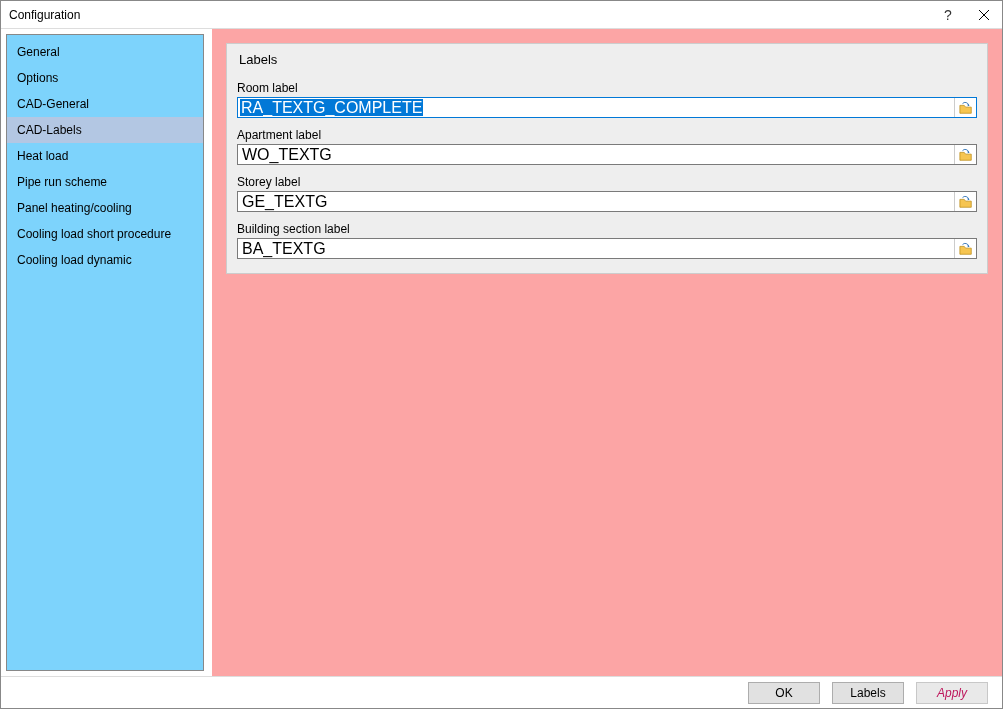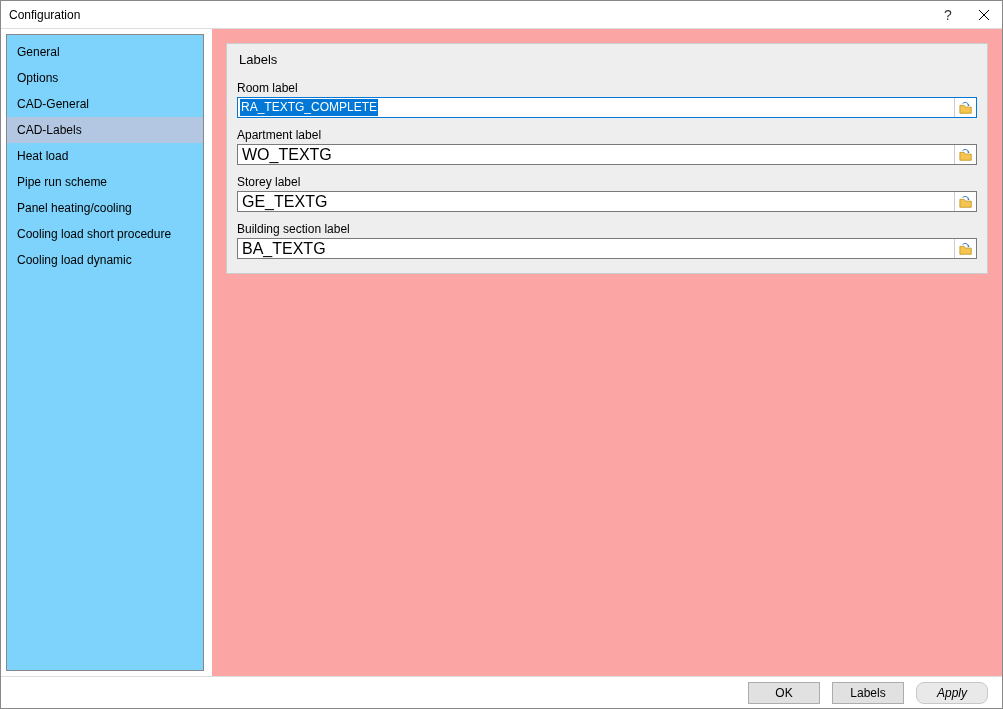--- a/index.html
+++ b/index.html
@@ -99,21 +99,21 @@
   .input-row.focused {
     border: 1px solid #0178d7;
   }
   
   .input-row .sel-wrap {
     flex: 1;
     display: flex;
     align-items: center;
     padding-left: 2px;
     overflow: hidden;
-    font-size: 12px;
+    font-size: 16px;
   }
   .input-row .sel-wrap .sel {
     background: #0178d7;
     color: #fff;
     padding: 0 1px;
     line-height: 17px;
   }
   .input-row .plain-wrap {
     flex: 1;
     display: flex;
@@ -149,25 +149,24 @@
     border: 1px solid #adadad;
     background: #e1e1e1;
     font-size: 12px;
     padding: 0 12px;
     cursor: default;
     display: flex;
     align-items: center;
     justify-content: center;
   }
   .btn.disabled {
-    color: #000000;
+    color: #be185d;
     font-style: italic;
     border-color: #c8c8c8;
     background: #e9e9e9;
-    border-radius: 8px;
   }
 </style>
 </head>
 <body>
 
 <div class="window">
 
   <div class="titlebar">
     <div class="title">Configuration</div>
     <div class="ctl help">?</div>

